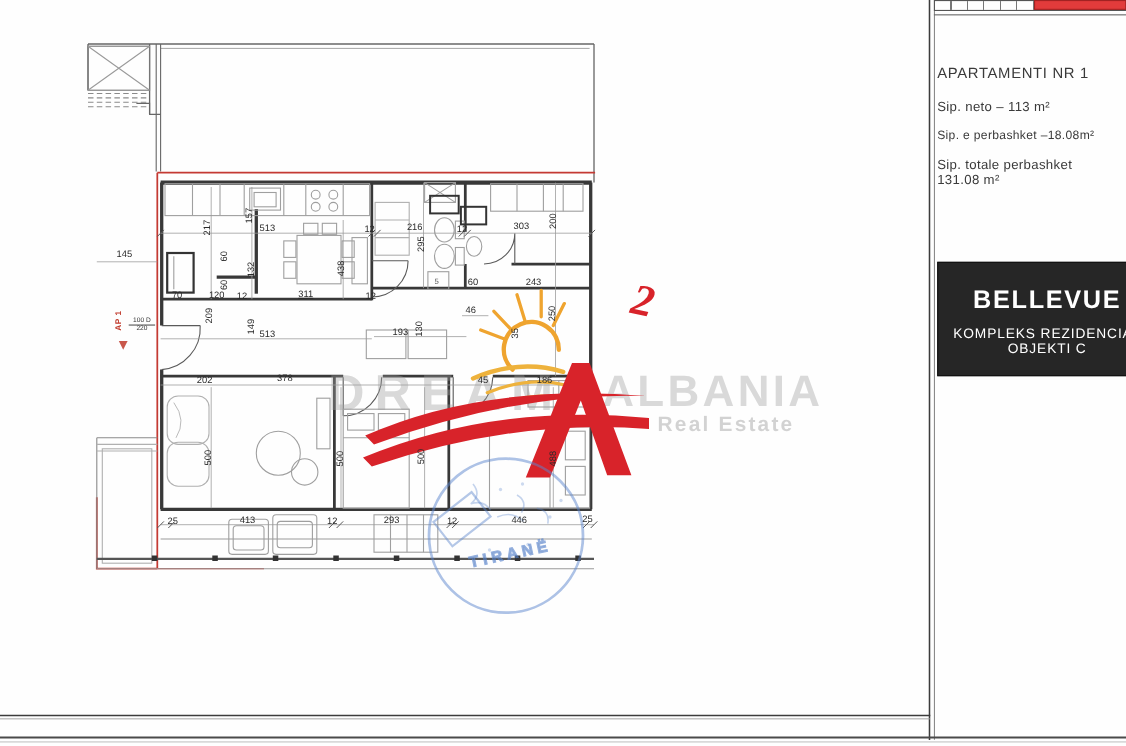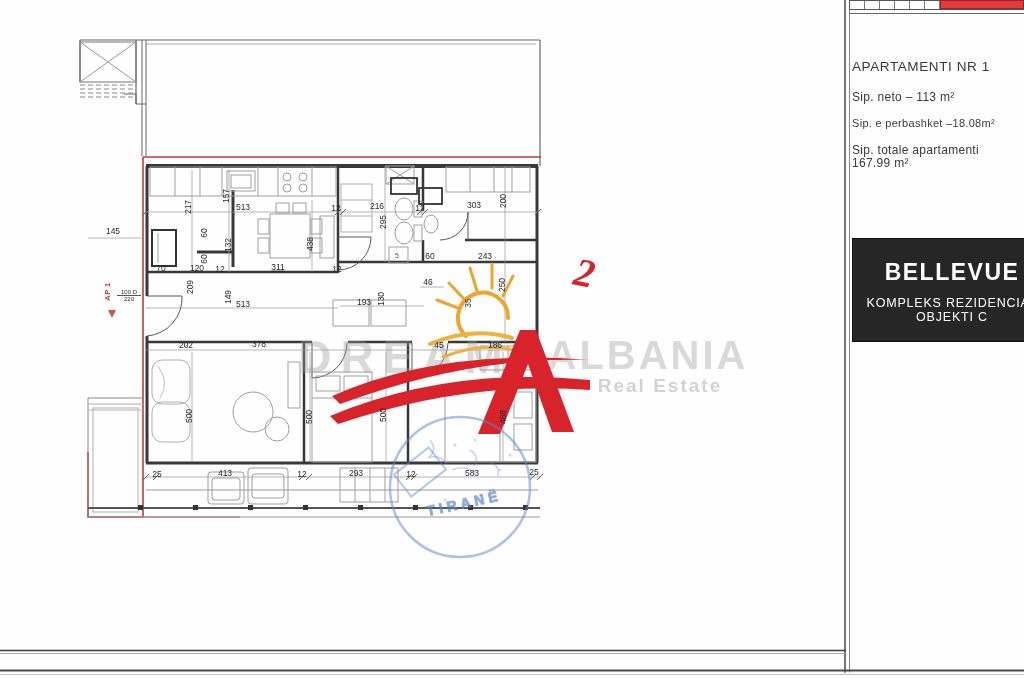--- a/index.html
+++ b/index.html
@@ -288,40 +288,40 @@
       <div class="dim" style="left: 495px; top: 345px; transform: translate(-50%, -50%);">186</div>
       <div class="dim" style="left: 189px; top: 416px; transform: translate(-50%, -50%) rotate(-90deg);">500</div>
       <div class="dim" style="left: 309px; top: 417px; transform: translate(-50%, -50%) rotate(-90deg);">500</div>
       <div class="dim" style="left: 383px; top: 415px; transform: translate(-50%, -50%) rotate(-90deg);">500</div>
       <div class="dim" style="left: 503px; top: 417px; transform: translate(-50%, -50%) rotate(-90deg);">488</div>
       <div class="dim" style="left: 157px; top: 474px; transform: translate(-50%, -50%);">25</div>
       <div class="dim" style="left: 225px; top: 473px; transform: translate(-50%, -50%);">413</div>
       <div class="dim" style="left: 302px; top: 474px; transform: translate(-50%, -50%);">12</div>
       <div class="dim" style="left: 356px; top: 473px; transform: translate(-50%, -50%);">293</div>
       <div class="dim" style="left: 411px; top: 474px; transform: translate(-50%, -50%);">12</div>
-      <div class="dim" style="left: 472px; top: 473px; transform: translate(-50%, -50%);">583</div>
+      <div class="dim" style="left: 472px; top: 473px; transform: translate(-50%, -50%);">446</div>
       <div class="dim" style="left: 534px; top: 472px; transform: translate(-50%, -50%);">25</div>
     </div>
 
   <div class="entry-label">
     <span class="t">100 D</span>
     <span class="b">220</span>
   </div>
 
   <div class="ap-label">AP 1</div>
 
   <div class="keyplan"></div>
   <div class="keyplan-red"></div>
   <div class="keyplan-underline"></div>
 
   <div class="panel-text apt-title">APARTAMENTI NR 1</div>
   <div class="panel-text sip1">Sip. neto –  113 m²</div>
   <div class="panel-text sip2">Sip. e perbashket –18.08m²</div>
-  <div class="panel-text sip3a">Sip. totale apartamenti</div>
-  <div class="panel-text sip3b">167.99 m²</div>
+  <div class="panel-text sip3a">Sip. totale perbashket</div>
+  <div class="panel-text sip3b">131.08 m²</div>
 
   <div class="project-box">
     <div class="name">BELLEVUE</div>
     <div class="sub1">KOMPLEKS REZIDENCIAL</div>
     <div class="sub2">OBJEKTI C</div>
   </div>
 
 </div>
 
 </body></html>

